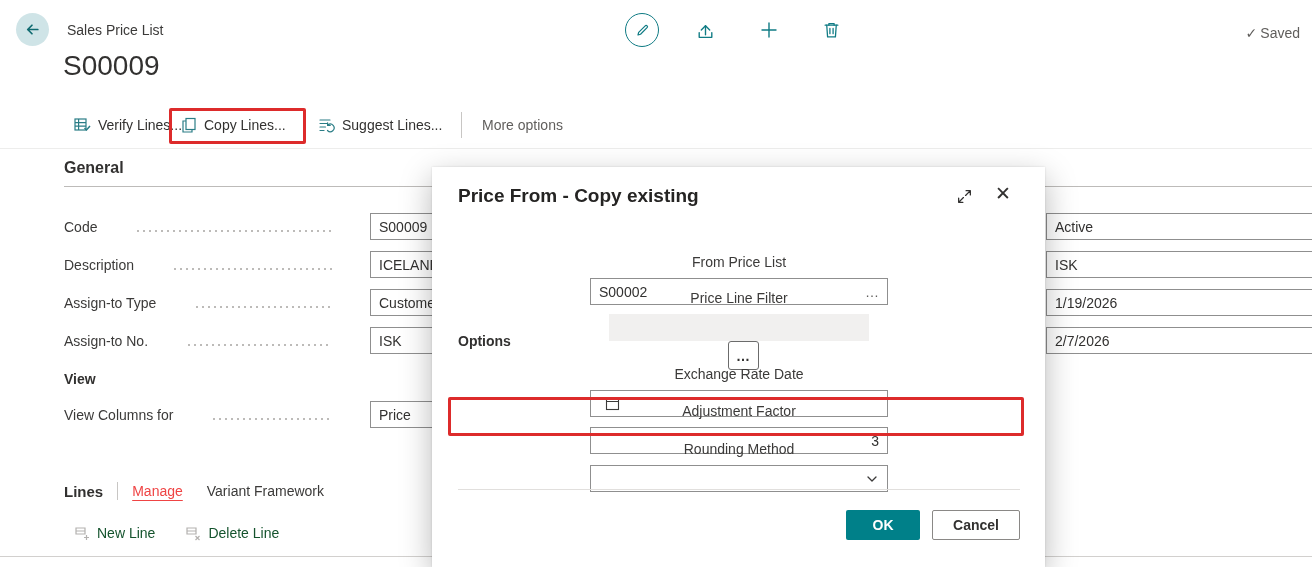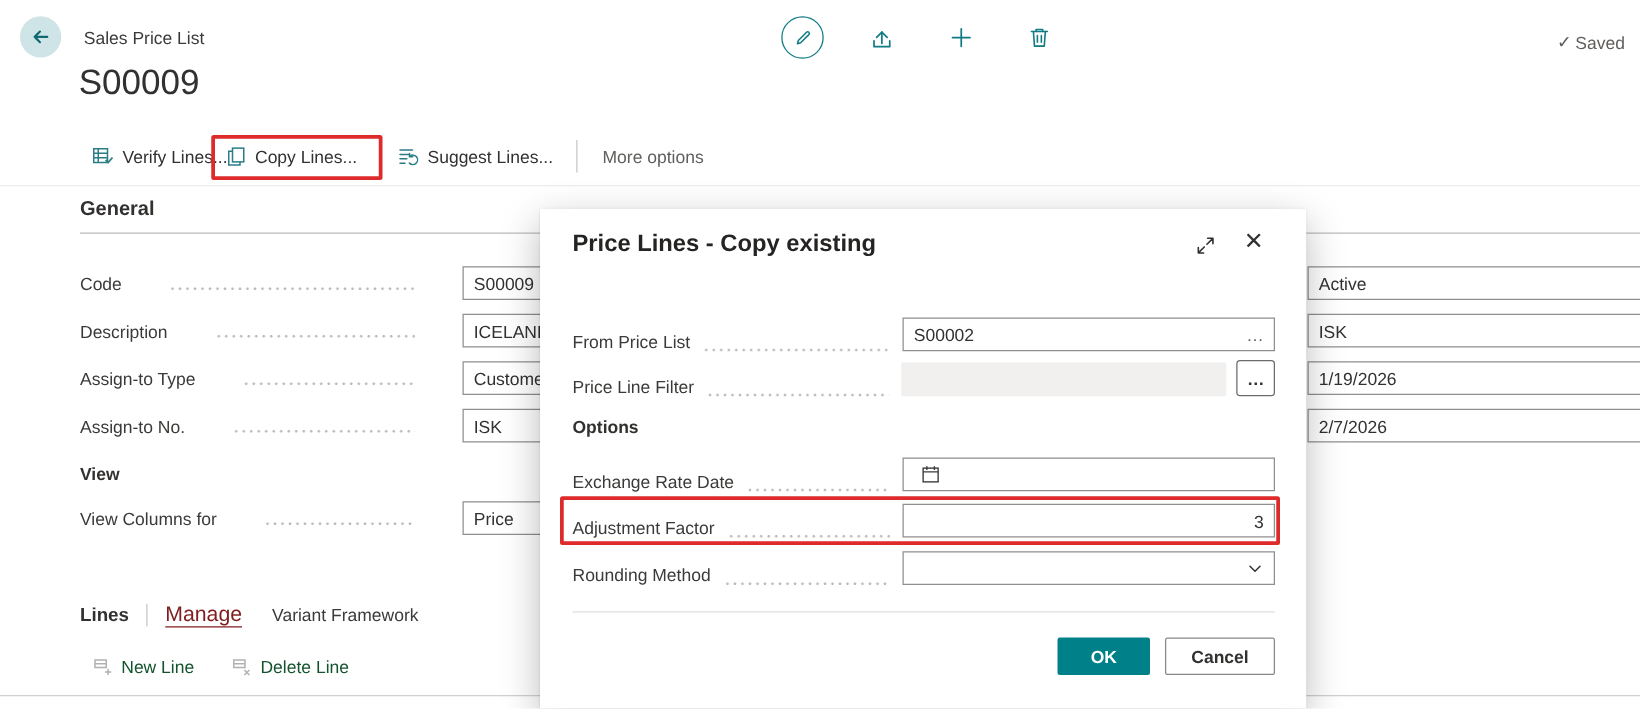--- a/index.html
+++ b/index.html
@@ -40,34 +40,34 @@
   .fbox{width:368px;height:27px;border:1px solid #8f8f8f;box-sizing:border-box;display:flex;align-items:center;
         padding:0 8px;font-size:14px;color:#323130;background:#fff;flex:none;overflow:hidden;white-space:nowrap;}
   .view-heading{position:absolute;left:64px;top:371px;font-size:14px;font-weight:700;color:#323130;}
   .rbox{position:absolute;left:1046px;width:300px;height:27px;border:1px solid #8f8f8f;box-sizing:border-box;
         display:flex;align-items:center;padding:0 8px;font-size:14px;color:#323130;background:#fff;}
 
   
   .lines-bar{position:absolute;left:64px;top:482px;display:flex;align-items:center;}
   .lines-title{font-size:15px;font-weight:700;color:#323130;}
   .vdiv{width:1px;height:18px;background:#c8c6c4;margin:0 14px;}
-  .tab-active{font-size:17px;color:#7f1d1d;text-decoration:underline;text-underline-offset:4px;cursor:pointer;}
+  .tab-active{font-size:14px;color:#ef4444;text-decoration:underline;text-underline-offset:4px;cursor:pointer;}
   .tab-plain{font-size:14px;color:#3b3a39;margin-left:24px;cursor:pointer;}
   .grid-actions{position:absolute;left:74px;top:525px;display:flex;gap:30px;align-items:center;color:#14532d;font-size:14px;}
   .ga-item{display:flex;gap:7px;align-items:center;cursor:pointer;}
   .ga-item .tb-ic{color:#b3b1af;}
   .bottom-line{position:absolute;left:0;right:0;top:556px;height:1px;background:#d2d0ce;}
 
   
   .modal{position:absolute;left:432px;top:167px;width:613px;height:400px;background:#fff;z-index:10;
          box-shadow:0 10px 30px rgba(0,0,0,.28),0 0 2px rgba(0,0,0,.12);}
   .m-title{position:absolute;left:26px;top:18px;font-size:19px;font-weight:700;color:#252423;}
   .m-expand{position:absolute;left:524px;top:21px;color:#323130;cursor:pointer;display:flex;}
   .m-close{position:absolute;left:558px;top:15px;width:26px;text-align:center;font-size:19px;color:#323130;cursor:pointer;}
-  .drow{position:absolute;left:26px;width:562px;height:27px;display:flex;align-items:flex-end;}
+  .drow{position:absolute;left:26px;width:562px;height:27px;display:flex;align-items:center;flex-direction:column;}
   .dbox{width:298px;height:27px;border:1px solid #8f8f8f;box-sizing:border-box;display:flex;align-items:center;
         padding:0 8px;font-size:14px;color:#323130;background:#fff;flex:none;}
   .dbox .val{flex:1;overflow:hidden;white-space:nowrap;}
   .assist-inline{color:#605e5c;cursor:pointer;padding-left:6px;font-size:14px;}
   .filter-box{width:260px;height:27px;background:#f1f0ef;flex:none;}
   .assist-btn{width:31px;height:29px;border:1px solid #6b6b6b;border-radius:3px;display:flex;align-items:center;
               justify-content:center;font-weight:700;color:#323130;margin-left:8px;flex:none;background:#fff;cursor:pointer;font-size:14px;box-sizing:border-box;}
   .options-heading{position:absolute;left:26px;top:166px;font-size:14px;font-weight:700;color:#323130;}
   .field-ic{color:#3b3a39;display:flex;align-items:center;margin-left:6px;cursor:pointer;}
   .num{text-align:right;}
@@ -247,21 +247,21 @@
             <path d="M2 2h9v6H2zM2 5h9"></path>
             <path d="M10.5 10l4 4M14.5 10l-4 4"></path>
           </svg>
       </span>
       <span>Delete Line</span>
     </span>
   </div>
   <div class="bottom-line"></div>
 
   <div class="modal">
-    <div class="m-title">Price Lines - Copy existing</div>
+    <div class="m-title">Price From - Copy existing</div>
     <div class="m-expand">
       <span style="display:flex">
         <svg width="17" height="17" viewBox="0 0 16 16" fill="none" stroke="currentColor" stroke-width="1.2" stroke-linecap="round" stroke-linejoin="round">
             <path d="M9.5 2.5h4v4M13.5 2.5 9 7M6.5 13.5h-4v-4M2.5 13.5 7 9"></path>
           </svg>
       </span>
     </div>
     <div class="m-close">
       <span>✕</span>
     </div>

